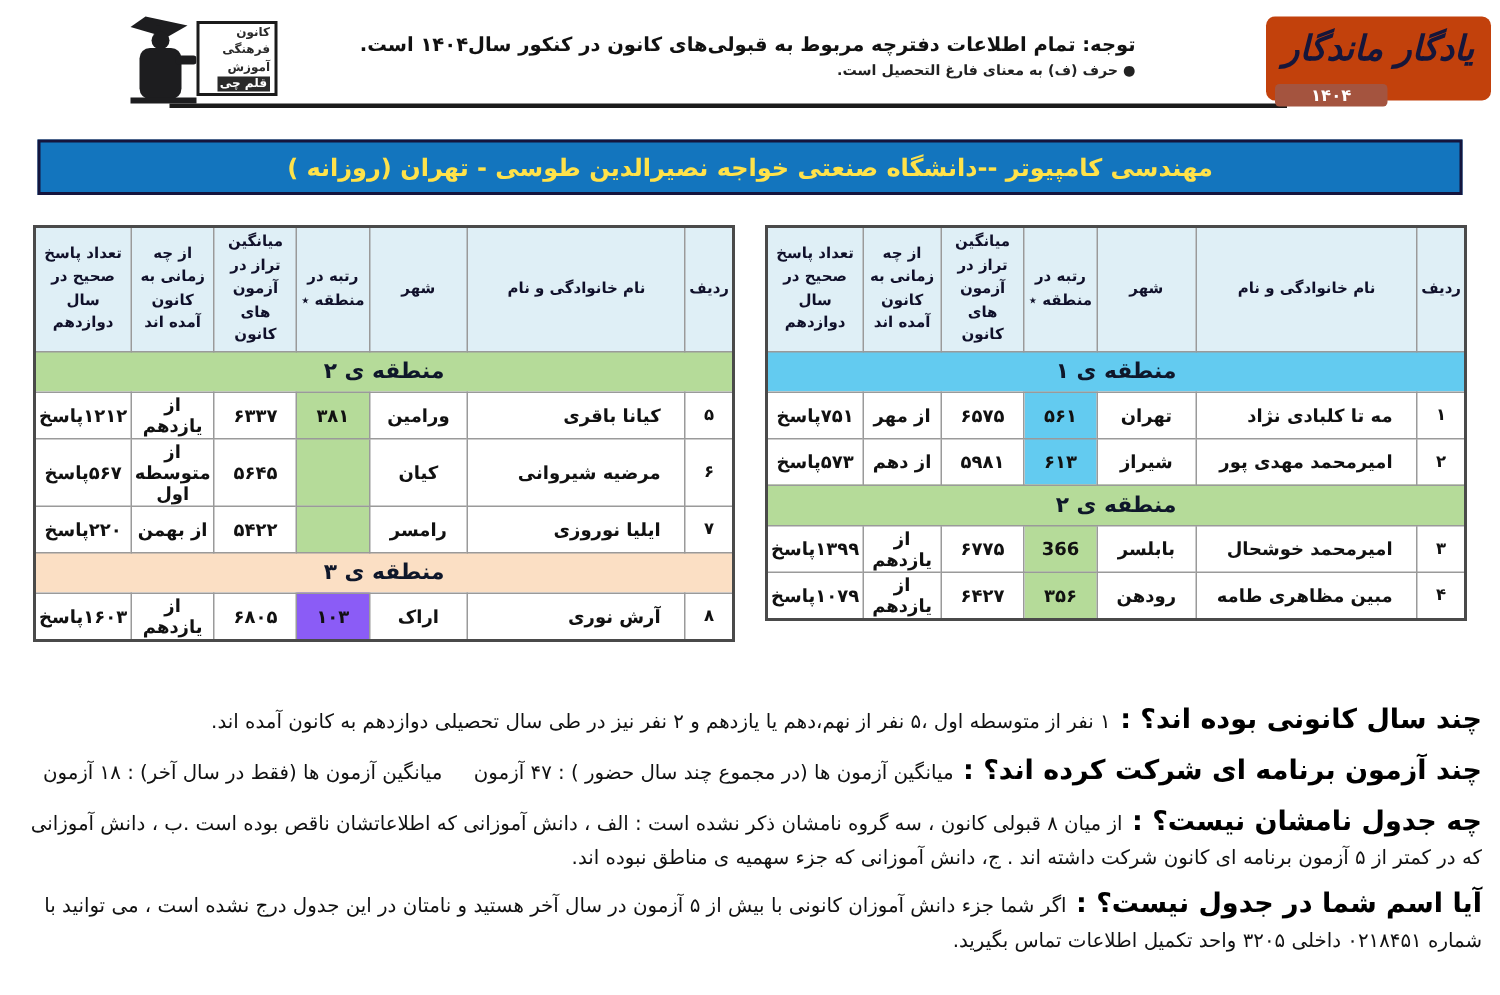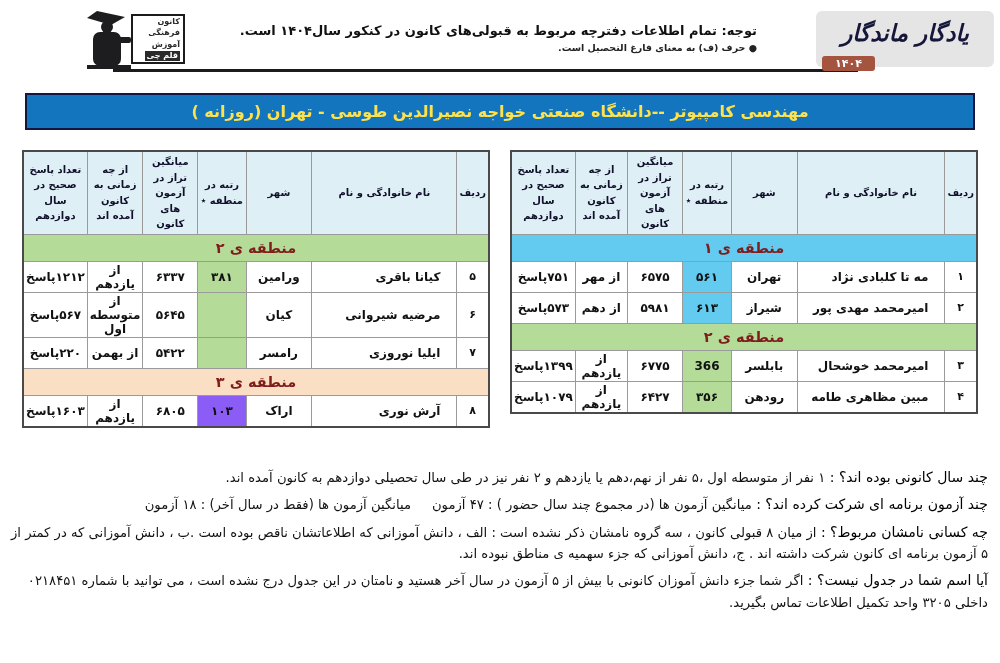--- a/index.html
+++ b/index.html
@@ -24,30 +24,30 @@
     display:flex; flex-direction:column; justify-content:space-between;
   }
   .logo-sign .ln { font-size:8px; font-weight:bold; color:#2a2a2a; text-align:right; line-height:1.2; white-space:nowrap; }
   .logo-sign .ln.hl { background:#2a2a2a; color:#fff; padding:0 2px; align-self:flex-start; }
 
   .note-block { position:absolute; right:243px; top:23px; text-align:right; }
   .note-main { font-size:13px; font-weight:bold; color:#111; }
   .note-sub  { font-size:9.5px; font-weight:bold; color:#222; margin-top:4px; }
 
   .brand-pill {
-    position:absolute; right:6px; top:11px; width:178px; height:56px;
-    background:#e5e5e5; border-radius:6px;
+    position:absolute; right:6px; top:11px; width:150px; height:56px;
+    background:#c2410c; border-radius:6px;
   }
   .brand-text {
     font-family:"DejaVu Serif", serif; font-style:italic; font-weight:bold;
     font-size:23px; color:#16163a; text-align:center; padding-top:8px; letter-spacing:-1px;
   }
   .brand-year {
     position:absolute; left:6px; bottom:-4px; background:#a4543f; color:#fff;
-    font-size:11px; font-weight:bold; padding:1px 13px; border-radius:3px;
+    font-size:11px; font-weight:bold; padding:1px 24px; border-radius:3px;
   }
 
   
   .titlebar {
     position:absolute; left:25px; right:25px; top:93px; height:37px;
     background:#1375be; border:2px solid #15153d;
     display:flex; align-items:center; justify-content:center;
   }
   .titlebar span { color:#ffe24a; font-size:16px; font-weight:bold; }
 
@@ -60,31 +60,31 @@
   }
   .res-table th, .res-table td { border:1px solid #9a9a9a; }
   .res-table th {
     background:#dfeff6; height:70px; font-size:10px; font-weight:bold;
     color:#10102a; text-align:center; vertical-align:middle; line-height:1.55; padding:2px;
   }
   .res-table td {
     height:31px; font-size:12px; font-weight:bold; text-align:center;
     vertical-align:middle; color:#111; background:#fff; padding:1px 2px;
   }
-  .res-table td.band { height:27px; font-size:14.5px; font-weight:bold; color:#7f1d1d; }
+  .res-table td.band { height:27px; font-size:14.5px; font-weight:bold; color:#0f172a; }
   .res-table td.c-name { text-align:right; padding-right:16px; }
   .res-table td.c-no { font-size:11px; }
   col.col-no{width:4.7%} col.col-name{width:34.8%} col.col-city{width:15%}
   col.col-rank{width:10.9%} col.col-avg{width:12.4%} col.col-since{width:11.5%}
   col.col-answers{width:10.7%}
 
   
   .footnotes { position:absolute; top:466px; right:12px; left:8px; text-align:right; }
   .footnotes p { font-size:13.2px; line-height:1.6; margin-bottom:5px; color:#111; font-weight:500; }
-  .footnotes b { font-size:14px; font-weight:normal; color:#000; }
+  .footnotes b { font-size:18px; font-weight:bold; color:#000; }
 </style>
 </head>
 <body>
 
 <div>
   <div class="top-rule"></div>
 
   <div class="logo">
     <svg class="logo-figure" width="48" height="66" viewBox="0 0 48 66">
       <g fill="#1d1d1f">
@@ -254,15 +254,15 @@
             <td class="c-answers">۱۶۰۳پاسخ</td>
           </tr>
         </tbody>
       </table>
     </div>
 </div>
 
 <div class="footnotes">
     <p><b>چند سال کانونی بوده اند؟ : </b><span>۱ نفر از متوسطه اول ،۵ نفر از نهم،دهم یا یازدهم و ۲ نفر نیز در طی سال تحصیلی دوازدهم به کانون آمده اند.</span></p>
     <p><b>چند آزمون برنامه ای شرکت کرده اند؟ : </b><span>میانگین آزمون ها (در مجموع چند سال حضور ) : ۴۷ آزمون&nbsp;&nbsp;&nbsp;&nbsp;&nbsp;میانگین آزمون ها (فقط در سال آخر) : ۱۸ آزمون</span></p>
-    <p><b>چه کسانی نامشان مربوط؟ : </b><span>از میان ۸ قبولی کانون ، سه گروه نامشان ذکر نشده است : الف ، دانش آموزانی که اطلاعاتشان ناقص بوده است .ب ، دانش آموزانی که در کمتر از ۵ آزمون برنامه ای کانون شرکت داشته اند . ج، دانش آموزانی که جزء سهمیه ی مناطق نبوده اند.</span></p>
+    <p><b>چه جدول نامشان نیست؟ : </b><span>از میان ۸ قبولی کانون ، سه گروه نامشان ذکر نشده است : الف ، دانش آموزانی که اطلاعاتشان ناقص بوده است .ب ، دانش آموزانی که در کمتر از ۵ آزمون برنامه ای کانون شرکت داشته اند . ج، دانش آموزانی که جزء سهمیه ی مناطق نبوده اند.</span></p>
     <p><b>آیا اسم شما در جدول نیست؟ : </b><span>اگر شما جزء دانش آموزان کانونی با بیش از ۵ آزمون در سال آخر هستید و نامتان در این جدول درج نشده است ، می توانید با شماره ۰۲۱۸۴۵۱ داخلی ۳۲۰۵ واحد تکمیل اطلاعات تماس بگیرید.</span></p>
   </div>
 
 </body></html>

